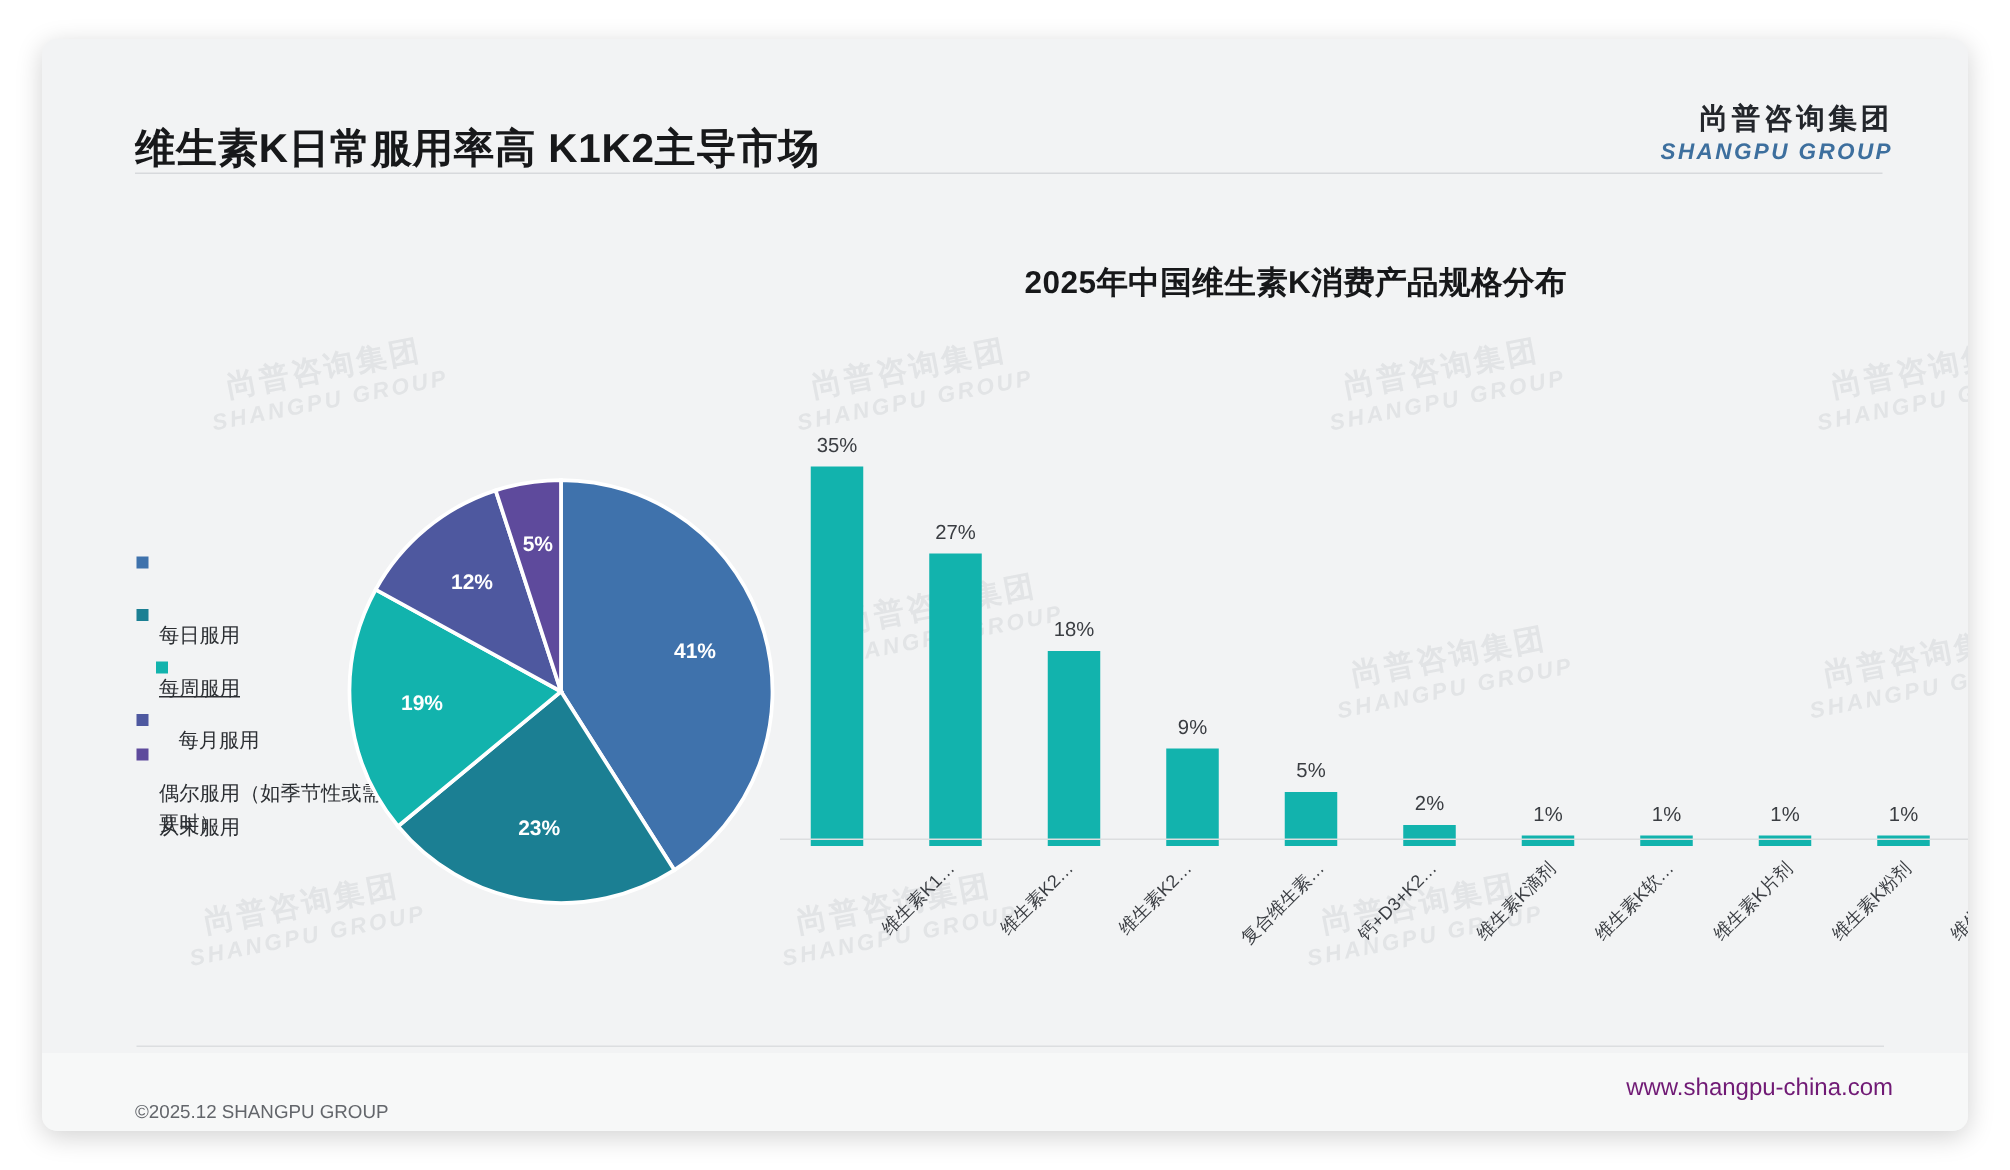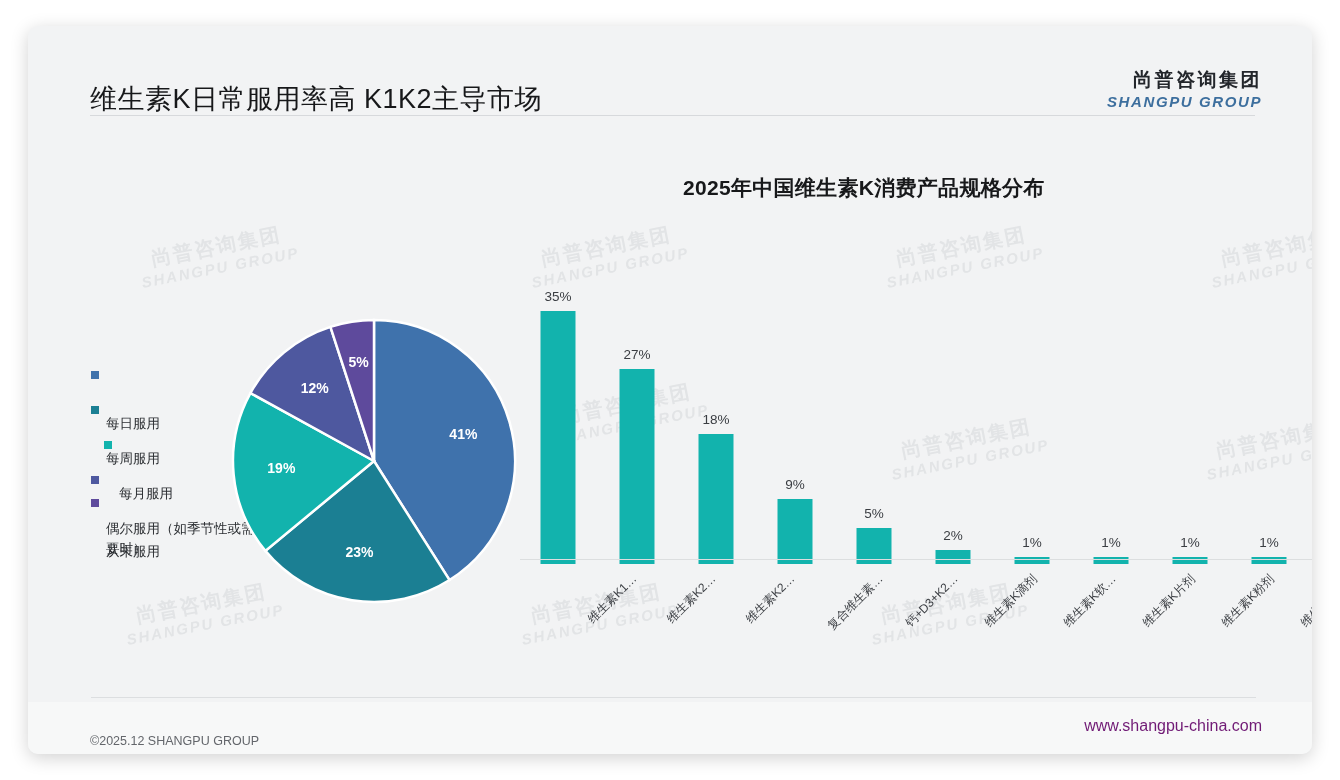--- a/index.html
+++ b/index.html
@@ -44,21 +44,21 @@
     position: absolute;
     left: 0; top: 0;
     width: 100%;
     height: 84px;
   }
   #page-title {
     position: absolute;
     left: 62px;
     top: 55px;
     font-size: 27px;
-    font-weight: 400;
+    font-weight: 700;
     color: #17181a;
     letter-spacing: 0.5px;
   }
   #logo {
     position: absolute;
     right: 50px;
     top: 42px;
     text-align: right;
   }
   #logo .logo-cn {
@@ -286,21 +286,21 @@
   </div>
   <div id="header-divider"></div>
 
   <div class="chart-title" id="bar-title">2025年中国维生素K消费产品规格分布</div>
 
   <div id="pie-legend">
     <div class="legend-row" style="top:35px;">
       <span class="legend-swatch" style="background:#3f72ac"></span>
       <span class="legend-text">每日服用</span>
     </div>
-    <div class="legend-row" style="top:70px;">
+    <div class="legend-row" style="top:70px;text-decoration:underline;">
       <span class="legend-swatch" style="background:#1b7f93"></span>
       <span class="legend-text">每周服用</span>
     </div>
     <div class="legend-row" style="top:105px;padding-left:13px;">
       <span class="legend-swatch" style="background:#12b3ad"></span>
       <span class="legend-text">每月服用</span>
     </div>
     <div class="legend-row" style="top:140px;">
       <span class="legend-swatch" style="background:#4e589f"></span>
       <span class="legend-text wrap">偶尔服用（如季节性或需要时）</span>

